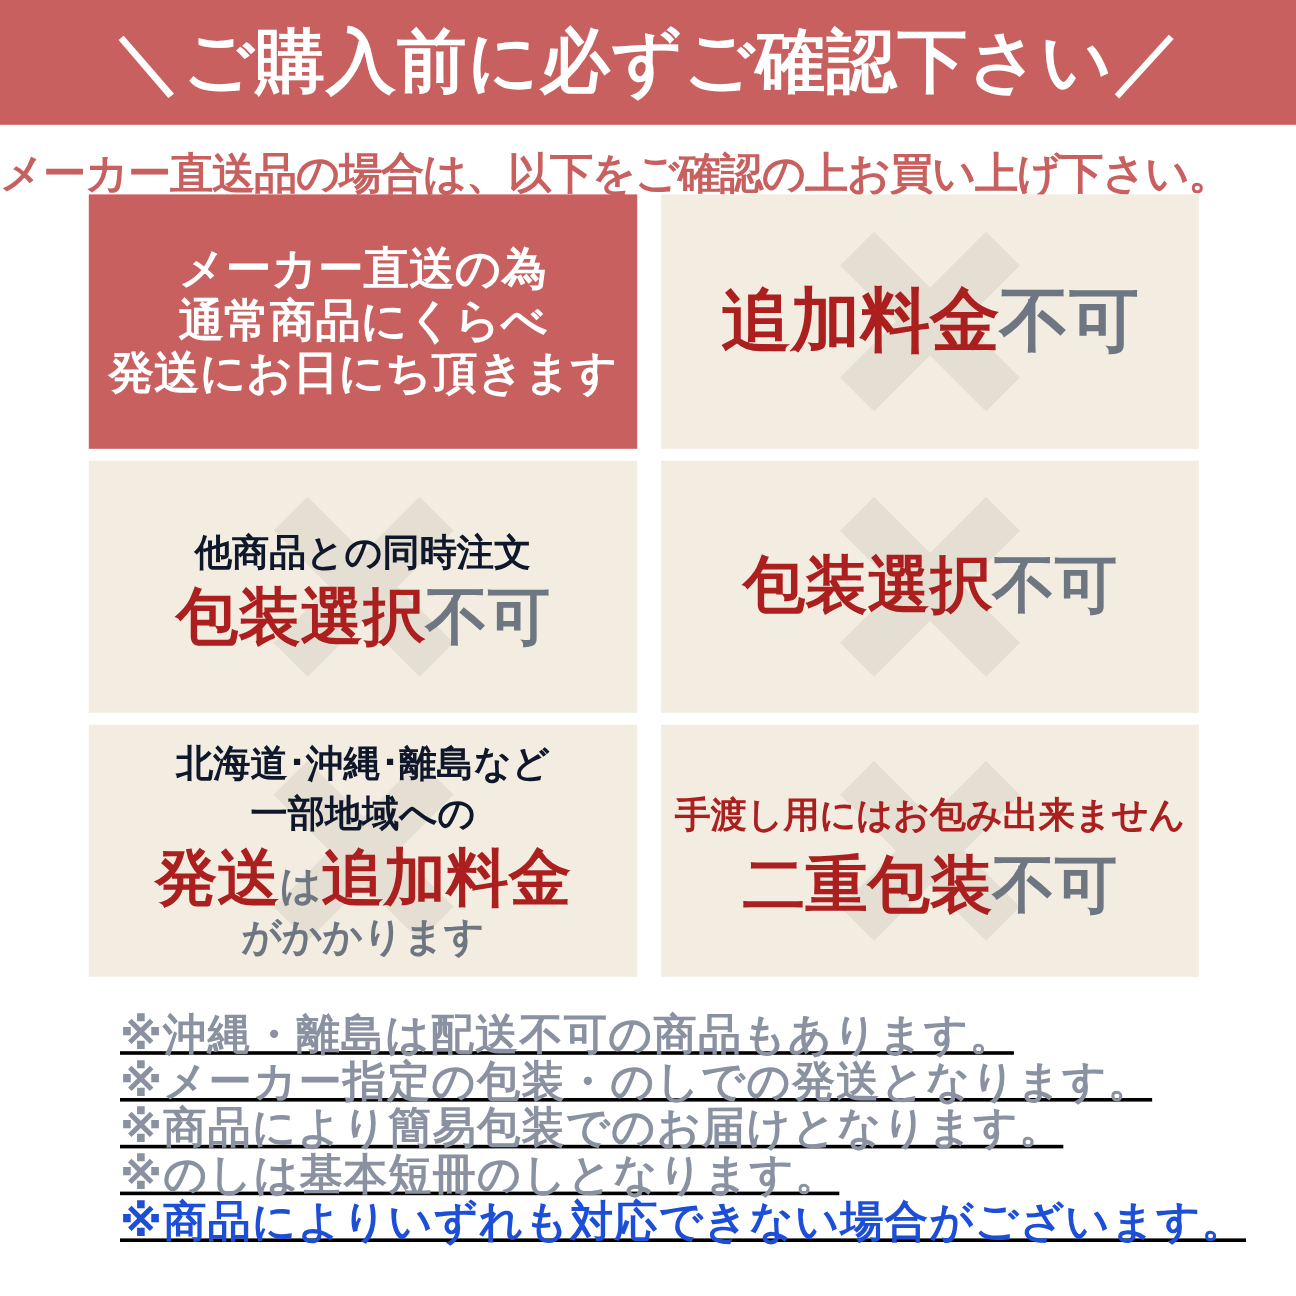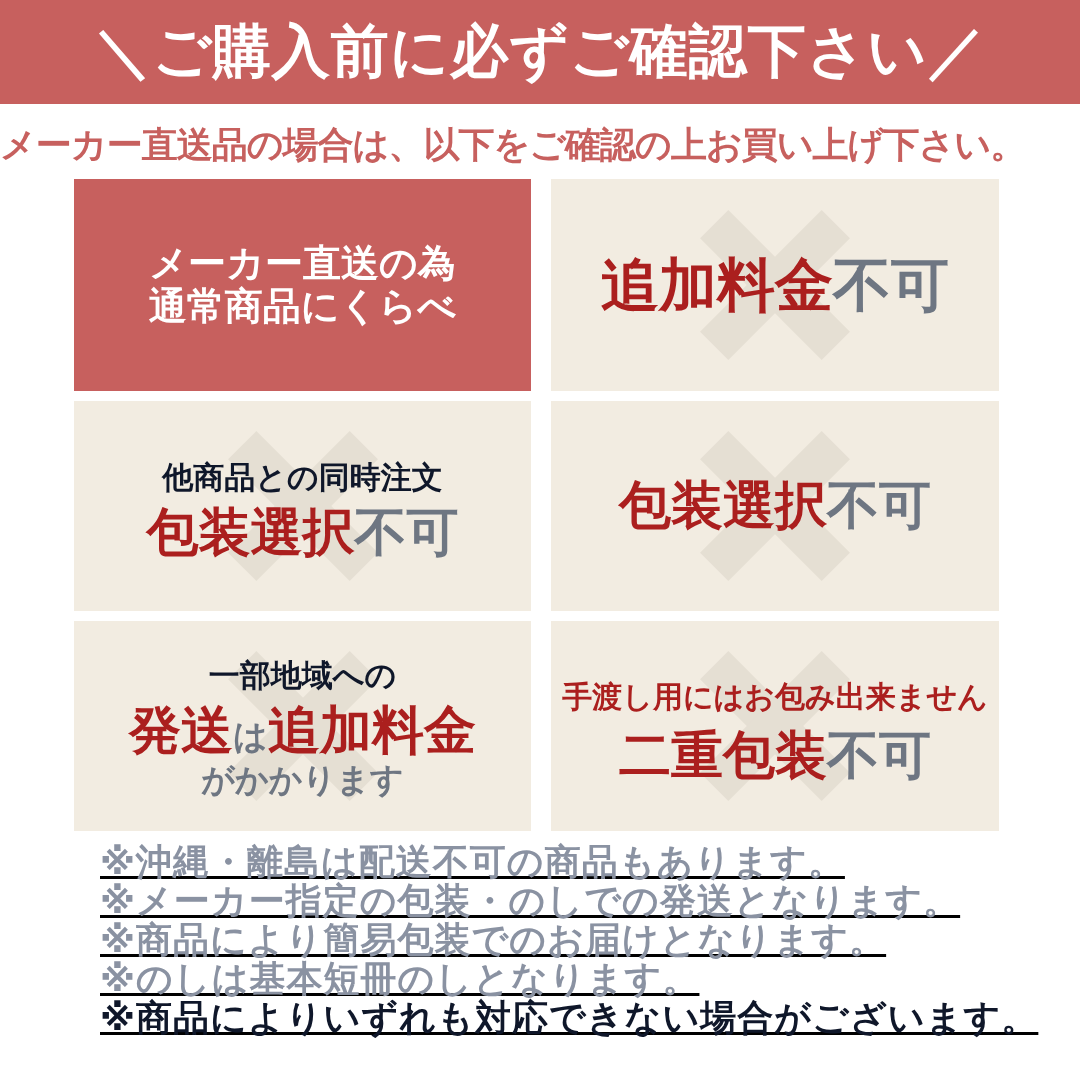--- a/index.html
+++ b/index.html
@@ -24,21 +24,21 @@
 
   
   .subtitle {
     position: absolute; top: 121px; left: 0; width: 961px;
     text-align: center; color: #c7605e; font-size: 36px;
     letter-spacing: -1px; white-space: nowrap;
   }
 
   
   .grid {
-    position: absolute; left: 74px; top: 179px;
+    position: absolute; left: 74px; top: 162px;
     display: grid;
     grid-template-columns: 457px 448px;
     grid-template-rows: 212px 210px 210px;
     column-gap: 20px; row-gap: 10px;
   }
   .box {
     position: relative;
     display: flex; flex-direction: column;
     align-items: center; justify-content: center;
     overflow: hidden;
@@ -79,39 +79,40 @@
 
   
   .notes {
     position: absolute; left: 100px; top: 842px; width: 960px; text-decoration: underline;
   }
   .note {
     font-size: 36px; line-height: 39px; letter-spacing: 1px;
     color: #8a92a2; white-space: nowrap;
   }
   .note-paren { font-size: 33px; padding-left: 28px; }
-  .note-red   { color: #0f172a; }
+  .note-red   { color: #1d4ed8; }
 </style>
 </head>
 <body>
 
 <div class="page">
 
   <header class="banner">
     <span class="banner-title">＼ご購入前に必ずご確認下さい／</span>
   </header>
 
   <div class="subtitle">メーカー直送品の場合は、以下をご確認の上お買い上げ下さい。</div>
 
   <div class="grid">
 
     <div class="box box-red">
       <div class="white-lines">
         <div>メーカー直送の為</div>
         <div>通常商品にくらべ</div>
+        <div>発送にお日にち頂きます</div>
       </div>
     </div>
 
     <div class="box box-beige">
       <div class="xmark"></div>
       <div class="main-line size-xl">
         <span class="red-txt">追加料金</span><span class="gray-txt">不可</span>
       </div>
     </div>
 
@@ -125,20 +126,21 @@
 
     <div class="box box-beige">
       <div class="xmark"></div>
       <div class="main-line size-lg">
         <span class="red-txt">包装選択</span><span class="gray-txt">不可</span>
       </div>
     </div>
 
     <div class="box box-beige">
       <div class="xmark"></div>
+      <div class="sub-line">北海道･沖縄･離島など</div>
       <div class="sub-line" style="margin-top:4px;">一部地域への</div>
       <div class="baseline-row" style="margin-top:8px;">
         <span class="main-line size-lg red-txt">発送</span>
           <span class="mid-gray">は</span>
           <span class="main-line size-lg red-txt">追加料金</span>
       </div>
       <div class="tail-line" style="margin-top:1px;">がかかります</div>
     </div>
 
     <div class="box box-beige stack-gap12">

